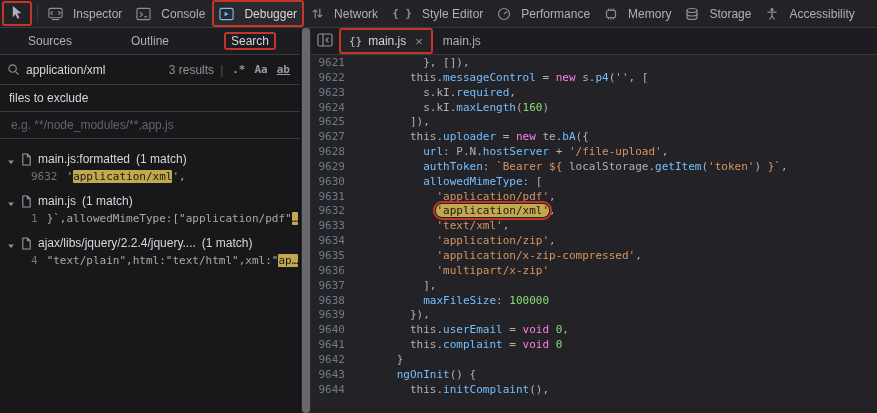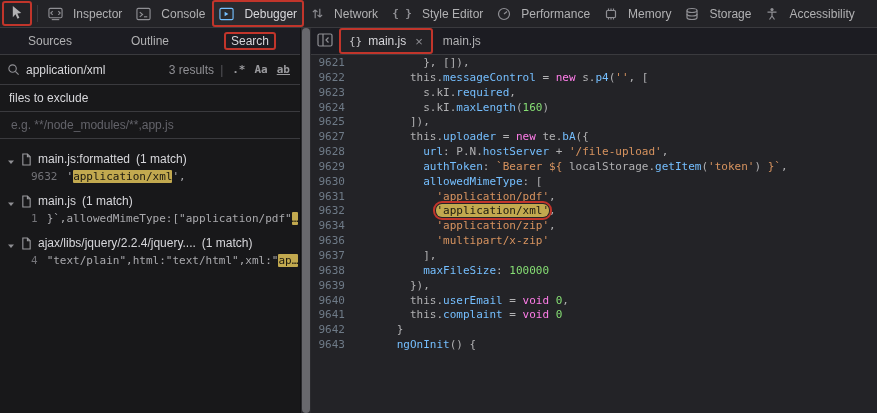--- a/index.html
+++ b/index.html
@@ -292,26 +292,29 @@
           <div class="cm-line" data-name="code-line"><span class="gutter" data-name="line-number">9622</span><span class="code" data-name="code-line-content"><span class="tok-d">        this.</span><span class="tok-v">messageControl</span><span class="tok-d"> = </span><span class="tok-k">new</span><span class="tok-d"> s.</span><span class="tok-v">p4</span><span class="tok-d">(</span><span class="tok-s">''</span><span class="tok-d">, [</span></span></div>
           <div class="cm-line" data-name="code-line"><span class="gutter" data-name="line-number">9623</span><span class="code" data-name="code-line-content"><span class="tok-d">          s.kI.</span><span class="tok-v">required</span><span class="tok-d">,</span></span></div>
           <div class="cm-line" data-name="code-line"><span class="gutter" data-name="line-number">9624</span><span class="code" data-name="code-line-content"><span class="tok-d">          s.kI.</span><span class="tok-v">maxLength</span><span class="tok-d">(</span><span class="tok-n">160</span><span class="tok-d">)</span></span></div>
           <div class="cm-line" data-name="code-line"><span class="gutter" data-name="line-number">9625</span><span class="code" data-name="code-line-content"><span class="tok-d">        ]),</span></span></div>
           <div class="cm-line" data-name="code-line"><span class="gutter" data-name="line-number">9627</span><span class="code" data-name="code-line-content"><span class="tok-d">        this.</span><span class="tok-v">uploader</span><span class="tok-d"> = </span><span class="tok-k">new</span><span class="tok-d"> te.</span><span class="tok-v">bA</span><span class="tok-d">({</span></span></div>
           <div class="cm-line" data-name="code-line"><span class="gutter" data-name="line-number">9628</span><span class="code" data-name="code-line-content"><span class="tok-d">          </span><span class="tok-v">url</span><span class="tok-d">: P.N.</span><span class="tok-v">hostServer</span><span class="tok-d"> + </span><span class="tok-s">'/file-upload'</span><span class="tok-d">,</span></span></div>
           <div class="cm-line" data-name="code-line"><span class="gutter" data-name="line-number">9629</span><span class="code" data-name="code-line-content"><span class="tok-d">          </span><span class="tok-v">authToken</span><span class="tok-d">: </span><span class="tok-s">`Bearer ${ </span><span class="tok-d">localStorage.</span><span class="tok-v">getItem</span><span class="tok-d">(</span><span class="tok-s">'token'</span><span class="tok-d">) </span><span class="tok-s">}`</span><span class="tok-d">,</span></span></div>
           <div class="cm-line" data-name="code-line"><span class="gutter" data-name="line-number">9630</span><span class="code" data-name="code-line-content"><span class="tok-d">          </span><span class="tok-v">allowedMimeType</span><span class="tok-d">: [</span></span></div>
           <div class="cm-line" data-name="code-line"><span class="gutter" data-name="line-number">9631</span><span class="code" data-name="code-line-content"><span class="tok-d">            </span><span class="tok-s">'application/pdf'</span><span class="tok-d">,</span></span></div>
           <div class="cm-line" data-name="code-line"><span class="gutter" data-name="line-number">9632</span><span class="code" data-name="code-line-content"><span class="tok-d">            </span><span class="tok-m" data-name="search-match-highlight">'application/xml'</span><span class="tok-d">,</span></span></div>
+          <div class="cm-line" data-name="code-line"><span class="gutter" data-name="line-number">9633</span><span class="code" data-name="code-line-content"><span class="tok-d">            </span><span class="tok-s">'text/xml'</span><span class="tok-d">,</span></span></div>
           <div class="cm-line" data-name="code-line"><span class="gutter" data-name="line-number">9634</span><span class="code" data-name="code-line-content"><span class="tok-d">            </span><span class="tok-s">'application/zip'</span><span class="tok-d">,</span></span></div>
+          <div class="cm-line" data-name="code-line"><span class="gutter" data-name="line-number">9635</span><span class="code" data-name="code-line-content"><span class="tok-d">            </span><span class="tok-s">'application/x-zip-compressed'</span><span class="tok-d">,</span></span></div>
           <div class="cm-line" data-name="code-line"><span class="gutter" data-name="line-number">9636</span><span class="code" data-name="code-line-content"><span class="tok-d">            </span><span class="tok-s">'multipart/x-zip'</span></span></div>
           <div class="cm-line" data-name="code-line"><span class="gutter" data-name="line-number">9637</span><span class="code" data-name="code-line-content"><span class="tok-d">          ],</span></span></div>
           <div class="cm-line" data-name="code-line"><span class="gutter" data-name="line-number">9638</span><span class="code" data-name="code-line-content"><span class="tok-d">          </span><span class="tok-v">maxFileSize</span><span class="tok-d">: </span><span class="tok-n">100000</span></span></div>
           <div class="cm-line" data-name="code-line"><span class="gutter" data-name="line-number">9639</span><span class="code" data-name="code-line-content"><span class="tok-d">        }),</span></span></div>
           <div class="cm-line" data-name="code-line"><span class="gutter" data-name="line-number">9640</span><span class="code" data-name="code-line-content"><span class="tok-d">        this.</span><span class="tok-v">userEmail</span><span class="tok-d"> = </span><span class="tok-k">void</span><span class="tok-d"> </span><span class="tok-n">0</span><span class="tok-d">,</span></span></div>
           <div class="cm-line" data-name="code-line"><span class="gutter" data-name="line-number">9641</span><span class="code" data-name="code-line-content"><span class="tok-d">        this.</span><span class="tok-v">complaint</span><span class="tok-d"> = </span><span class="tok-k">void</span><span class="tok-d"> </span><span class="tok-n">0</span></span></div>
           <div class="cm-line" data-name="code-line"><span class="gutter" data-name="line-number">9642</span><span class="code" data-name="code-line-content"><span class="tok-d">      }</span></span></div>
           <div class="cm-line" data-name="code-line"><span class="gutter" data-name="line-number">9643</span><span class="code" data-name="code-line-content"><span class="tok-d">      </span><span class="tok-v">ngOnInit</span><span class="tok-d">() {</span></span></div>
+          <div class="cm-line" data-name="code-line"><span class="gutter" data-name="line-number">9644</span><span class="code" data-name="code-line-content"><span class="tok-d">        this.</span><span class="tok-v">initComplaint</span><span class="tok-d">(),</span></span></div>
         </div>
     </main>
 
   </div>
 </div>
 
 </body></html>

